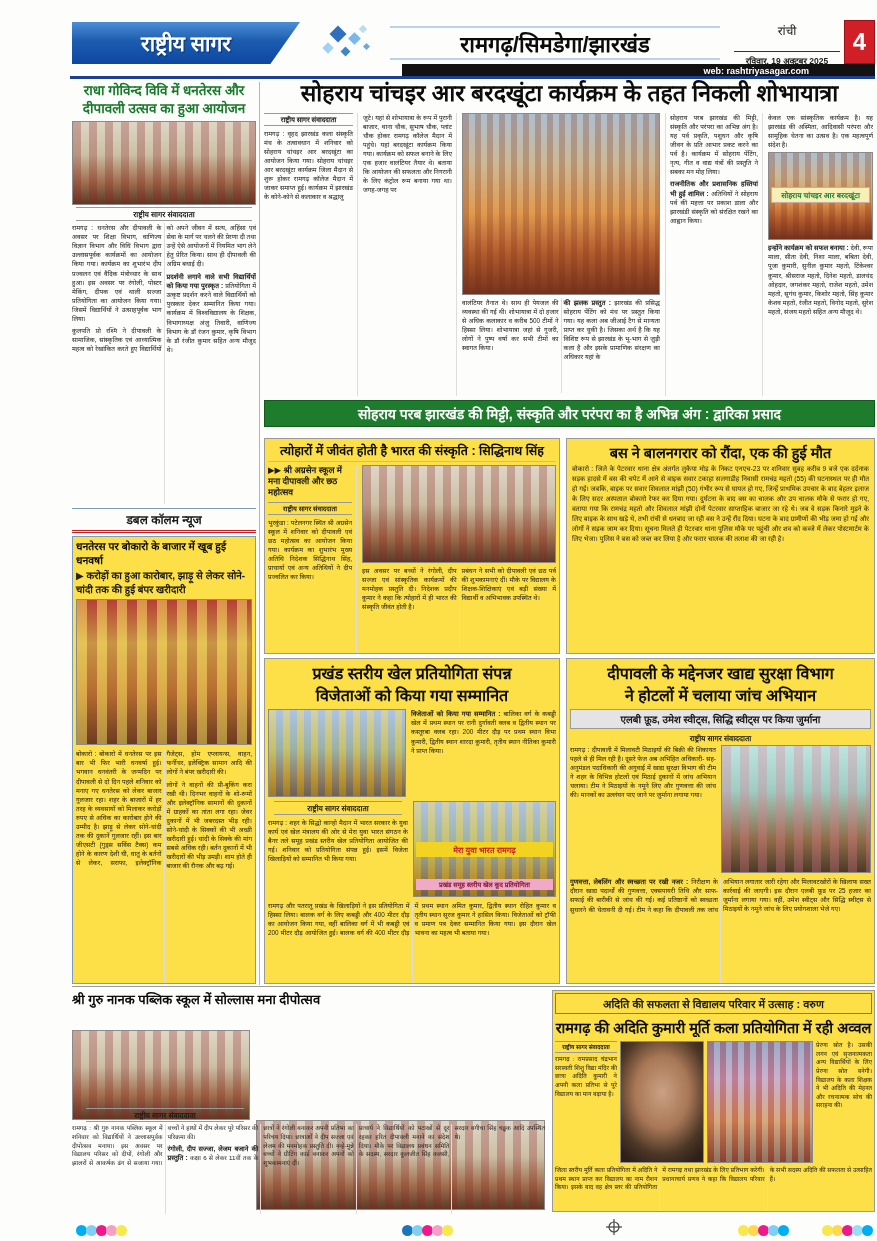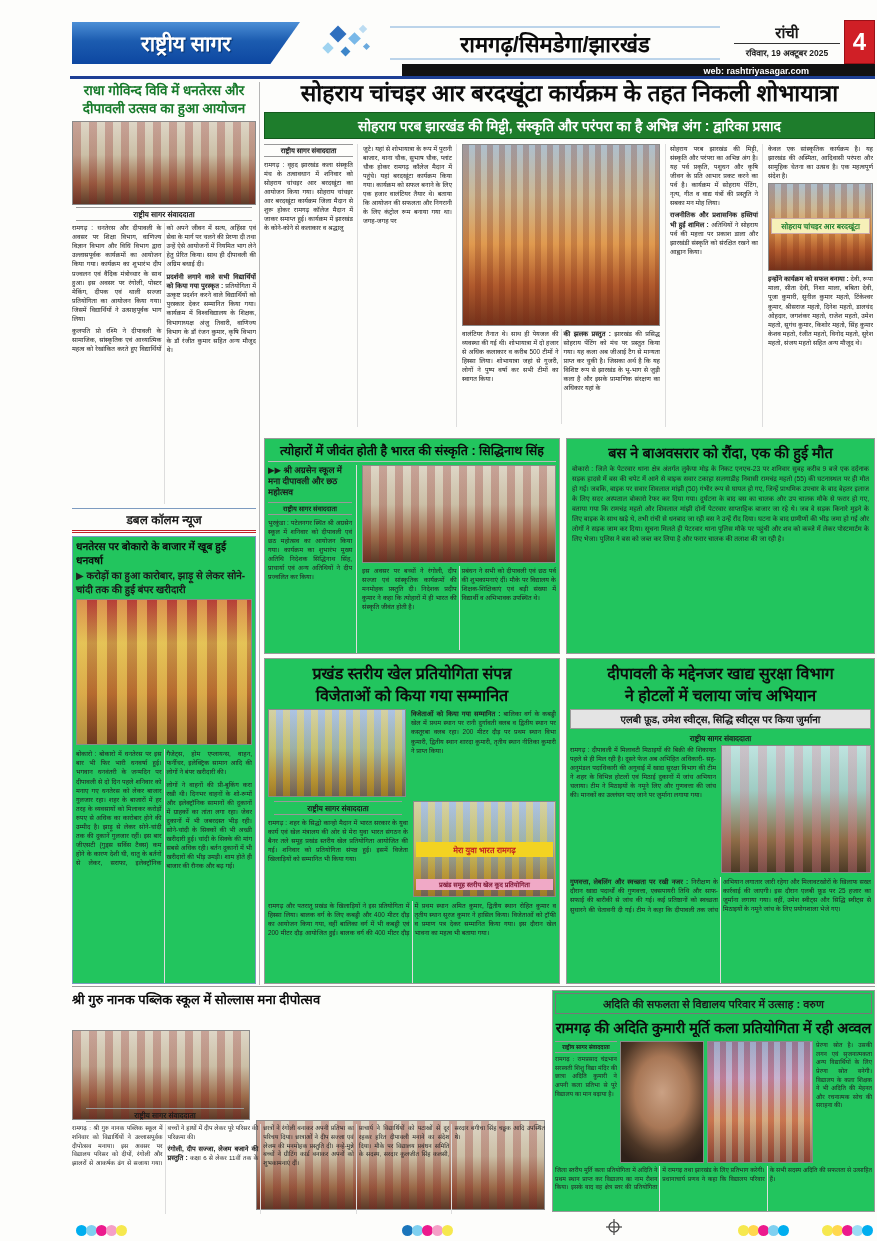--- a/index.html
+++ b/index.html
@@ -36,21 +36,21 @@
     background:
       repeating-linear-gradient(90deg, rgba(240,210,90,.55) 0 10px, rgba(150,60,30,.25) 10px 20px),
       linear-gradient(180deg,#c24040 0%,#d8b152 30%,#c07a35 65%,#5f3a22 100%); }
   .banner-strip { position:absolute; left:2px; right:2px; text-align:center; font-weight:bold; overflow:hidden; white-space:nowrap; }
   .headline { font-weight:bold; color:#0c0c0c; overflow:hidden; }
   .green-head { color:#177a2a; }
   .byline { font-weight:bold; font-size:7.5px; text-align:center; border-top:1px solid #999; border-bottom:1px solid #999; padding:1px 0; margin:2px 4px; white-space:nowrap; overflow:hidden; }
   p.body { font-size:6.4px; line-height:1.42; text-align:justify; color:#222; }
   p.body b { font-size:6.6px; }
   .txt { overflow:hidden; }
-  .box { border:1px solid #9a9a9a; background:#22c55e; }
+  .box { border:1px solid #9a9a9a; background:#fde047; }
   .vline { position:absolute; width:1px; background:#b5b5b5; }
   .hline { position:absolute; height:1px; background:#9a9a9a; }
   .dot { width:11px; height:11px; border-radius:50%; display:inline-block; margin-right:-1px; }
   .dots { position:absolute; top:1222px; white-space:nowrap; }
   .diamond { position:absolute; transform:rotate(45deg); }
 </style>
 </head>
 <body>
 
 <div class="abs" style="left:72px;top:20px;width:870px;height:54px;">
@@ -62,21 +62,21 @@
     <i class="diamond" style="left:46px;top:12px;width:9px;height:9px;background:#79b8e8;"></i>
     <i class="diamond" style="left:20px;top:22px;width:8px;height:8px;background:#9fd3f0;"></i>
     <i class="diamond" style="left:38px;top:26px;width:7px;height:7px;background:#3d86c9;"></i>
     <i class="diamond" style="left:56px;top:4px;width:6px;height:6px;background:#bcdcf2;"></i>
     <i class="diamond" style="left:60px;top:22px;width:5px;height:5px;background:#6aa9dd;"></i>
   </div>
   <div class="abs" style="left:318px;top:6px;width:330px;height:34px;display:flex;align-items:center;justify-content:center;border-top:2px solid #bcd4ea;border-bottom:2px solid #bcd4ea;">
     <span style="font-weight:bold;font-size:22px;color:#0b0b0b;white-space:nowrap;">रामगढ़/सिमडेगा/झारखंड</span>
   </div>
   <div class="abs" style="left:662px;top:2px;width:106px;height:42px;text-align:center;">
-    <div style="font-weight:bold;font-size:15px;border-bottom:1px solid #333;padding-bottom:1px;">रांची</div>
+    <div style="font-weight:normal;font-size:12px;border-bottom:1px solid #333;padding-bottom:12px;">रांची</div>
     <div style="font-size:8.5px;font-weight:bold;margin-top:3px;white-space:nowrap;">रविवार, 19 अक्टूबर 2025</div>
   </div>
   <div class="abs" style="left:772px;top:0;width:31px;height:44px;background:#d01f26;display:flex;align-items:center;justify-content:center;border:1px solid #9b1118;">
     <span style="color:#fff;font-weight:bold;font-size:24px;">4</span>
   </div>
   <div class="abs" style="left:330px;top:44px;width:473px;height:13px;background:#121212;display:flex;align-items:center;justify-content:flex-end;padding-right:66px;">
     <span style="color:#fff;font-size:9px;font-weight:bold;">web: rashtriyasagar.com</span>
   </div>
 </div>
 <div class="abs" style="left:70px;top:76px;width:805px;height:3px;background:#1d3f94;"></div>
@@ -113,23 +113,20 @@
       </div>
     <div class="txt" style="margin-top:4px;height:252px;column-count:2;column-gap:5px;column-rule:1px solid #ddd;">
       <p class="body">बोकारो : बोकारो में धनतेरस पर इस बार भी फिर भारी धनवर्षा हुई। भगवान धनवंतरी के जन्मदिन पर दीपावली से दो दिन पहले शनिवार को मनाए गए धनतेरस को लेकर बाजार गुलजार रहा। शहर के बाजारों में हर तरह के व्यवसायों को मिलाकर करोड़ों रुपए से अधिक का कारोबार होने की उम्मीद है। झाड़ू से लेकर सोने-चांदी तक की दुकानें गुलजार रहीं। इस बार जीएसटी (गुड्स सर्विस टैक्स) कम होने के कारण देशी घी, धातु के बर्तनों से लेकर, सराफा, इलेक्ट्रॉनिक गैजेट्स, होम एप्लायन्स, वाहन, फर्नीचर, इलेक्ट्रिक सामान आदि की लोगों ने बंपर खरीदारी की।</p>
       <p class="body" style="margin-top:3px;">लोगों ने वाहनों की प्री-बुकिंग करा रखी थी। दिनभर वाहनों के शो-रूमों और इलेक्ट्रॉनिक सामानों की दुकानों में ग्राहकों का तांता लगा रहा। जेवर दुकानों में भी जबरदस्त भीड़ रही। सोने-चांदी के सिक्कों की भी अच्छी खरीदारी हुई। चांदी के सिक्के की मांग सबसे अधिक रही। बर्तन दुकानों में भी खरीदारों की भीड़ उमड़ी। शाम होते ही बाजार की रौनक और बढ़ गई।</p>
     </div>
   </div>
 </div>
 
 <div class="abs" style="left:264px;top:80px;width:611px;height:352px;overflow:hidden;">
   <div class="headline" style="font-size:23px;line-height:1.2;text-align:center;white-space:nowrap;">सोहराय चांचइर आर बरदखूंटा कार्यक्रम के तहत निकली शोभायात्रा</div>
-  <div style="margin-top:4px;background:#1e7d2c;border:1px solid #145a1e;padding:3px 0;text-align:center;">
-    <span style="color:#fff;font-weight:bold;font-size:14px;white-space:nowrap;">सोहराय परब झारखंड की मिट्टी, संस्कृति और परंपरा का है अभिन्न अंग : द्वारिका प्रसाद</span>
-  </div>
   <div style="margin-top:5px;height:283px;display:flex;gap:5px;overflow:hidden;">
     <div class="txt" style="width:94px;border-right:1px solid #ddd;padding-right:4px;">
       <div class="byline" style="font-size:6.8px;margin:0 0 3px 0;">राष्ट्रीय सागर संवाददाता</div>
       <p class="body">रामगढ़ : वृहद झारखंड कला संस्कृति मंच के तत्वावधान में शनिवार को सोहराय चांचइर आर बरदखूंटा का आयोजन किया गया। सोहराय चांचइर आर बरदखूंटा कार्यक्रम जिला मैदान से शुरू होकर रामगढ़ कॉलेज मैदान में जाकर समाप्त हुई। कार्यक्रम में झारखंड के कोने-कोने से कलाकार व श्रद्धालु</p>
     </div>
     <div class="txt" style="width:94px;border-right:1px solid #ddd;padding-right:4px;">
       <p class="body">जुटे। यहां से शोभायात्रा के रूप में पुरानी बाजार, थाना चौक, सुभाष चौक, प्लांट चौक होकर रामगढ़ कॉलेज मैदान में पहुंचे। यहां बरदखूंटा कार्यक्रम किया गया। कार्यक्रम को सफल बनाने के लिए एक हजार वालंटियर तैयार थे। बताया कि आयोजन की सफलता और निगरानी के लिए कंट्रोल रूम बनाया गया था। जगह-जगह पर</p>
     </div>
     <div style="width:198px;overflow:hidden;">
       <div class="photo" style="height:182px;">
@@ -155,20 +152,23 @@
       <div class="photo" style="height:88px;margin:3px 0;">
         <div class="crowd"></div>
         <div class="banner-strip" style="top:34px;background:#f6f0b8;color:#1e7d2c;font-size:7.5px;padding:2px 0;border:1px solid #caa;">सोहराय चांचइर आर बरदखूंटा</div>
       </div>
       <p class="body">
         <b>इन्होंने कार्यक्रम को सफल बनाया :</b>
         <span>देवी, रूपा माला, सीता देवी, निशा माला, बबिता देवी, पूजा कुमारी, सुनील कुमार महतो, टिंकेश्वर कुमार, श्रीसराज महतो, दिनेश महतो, डालचंद ओहदार, जगशंकर महतो, राजेश महतो, उमेश महतो, सुगंध कुमार, किशोर महतो, सिंह कुमार केशव महतो, रंजीत महतो, विनोद महतो, सुरेश महतो, संजय महतो सहित अन्य मौजूद थे।</span>
       </p>
     </div>
   </div>
+  <div style="margin-top:4px;background:#1e7d2c;border:1px solid #145a1e;padding:3px 0;text-align:center;">
+    <span style="color:#fff;font-weight:bold;font-size:14px;white-space:nowrap;">सोहराय परब झारखंड की मिट्टी, संस्कृति और परंपरा का है अभिन्न अंग : द्वारिका प्रसाद</span>
+  </div>
 </div>
 
 <div class="abs box" style="left:264px;top:438px;width:296px;height:216px;padding:3px;overflow:hidden;">
   <div class="headline" style="font-size:12.5px;text-align:center;white-space:nowrap;border-bottom:1px solid #bbb;padding-bottom:2px;">त्योहारों में जीवंत होती है भारत की संस्कृति : सिद्धिनाथ सिंह</div>
   <div style="display:flex;gap:5px;margin-top:3px;height:188px;overflow:hidden;">
     <div class="txt" style="width:90px;border-right:1px solid #ddd;padding-right:4px;">
       <p style="font-size:8.6px;font-weight:bold;line-height:1.3;">
         <span>▶▶</span>
         <span>श्री अग्रसेन स्कूल में मना दीपावली और छठ महोत्सव</span>
       </p>
@@ -181,21 +181,21 @@
         </div>
       <div class="txt" style="margin-top:3px;height:84px;column-count:2;column-gap:5px;column-rule:1px solid #ddd;">
         <p class="body">इस अवसर पर बच्चों ने रंगोली, दीप सज्जा एवं सांस्कृतिक कार्यक्रमों की मनमोहक प्रस्तुति दी। निदेशक प्रदीप कुमार ने कहा कि त्योहारों में ही भारत की संस्कृति जीवंत होती है।</p>
         <p class="body" style="margin-top:2px;">प्रबंधन ने सभी को दीपावली एवं छठ पर्व की शुभकामनाएं दीं। मौके पर विद्यालय के शिक्षक-शिक्षिकाएं एवं बड़ी संख्या में विद्यार्थी व अभिभावक उपस्थित थे।</p>
       </div>
     </div>
   </div>
 </div>
 
 <div class="abs box" style="left:566px;top:438px;width:309px;height:216px;padding:3px 5px;overflow:hidden;">
-  <div class="headline" style="font-size:14.5px;text-align:center;white-space:nowrap;padding-bottom:2px;">बस ने बाअवसरार को रौंदा, एक की हुई मौत</div>
+  <div class="headline" style="font-size:14.5px;text-align:center;white-space:nowrap;padding-bottom:2px;">बस ने बालनगरार को रौंदा, एक की हुई मौत</div>
   <p class="body txt" style="font-size:6.7px;line-height:1.5;height:188px;overflow:hidden;">बोकारो : जिले के पेटरवार थाना क्षेत्र अंतर्गत लुकैया मोड़ के निकट एनएच-23 पर शनिवार सुबह करीब 9 बजे एक दर्दनाक सड़क हादसे में बस की चपेट में आने से बाइक सवार टकाहा सलगाडीह निवासी रामचंद्र महतो (55) की घटनास्थल पर ही मौत हो गई। जबकि, बाइक पर सवार शिवलाल मांझी (50) गंभीर रूप से घायल हो गए, जिन्हें प्राथमिक उपचार के बाद बेहतर इलाज के लिए सदर अस्पताल बोकारो रेफर कर दिया गया। दुर्घटना के बाद बस का चालक और उप चालक मौके से फरार हो गए, बताया गया कि रामचंद्र महतो और शिवलाल मांझी दोनों पेटरवार साप्ताहिक बाजार जा रहे थे। जब वे सड़क किनारे मुड़ने के लिए बाइक के साथ खड़े थे, तभी रांची से धनबाद जा रही बस ने उन्हें रौंद दिया। घटना के बाद ग्रामीणों की भीड़ जमा हो गई और लोगों ने सड़क जाम कर दिया। सूचना मिलते ही पेटरवार थाना पुलिस मौके पर पहुंची और शव को कब्जे में लेकर पोस्टमार्टम के लिए भेजा। पुलिस ने बस को जब्त कर लिया है और फरार चालक की तलाश की जा रही है।</p>
 </div>
 
 <div class="abs box" style="left:264px;top:658px;width:296px;height:326px;padding:3px;overflow:hidden;">
   <div class="headline" style="font-size:16px;text-align:center;white-space:nowrap;">प्रखंड स्तरीय खेल प्रतियोगिता संपन्न</div>
   <div class="headline" style="font-size:16px;text-align:center;white-space:nowrap;">विजेताओं को किया गया सम्मानित</div>
   <div style="display:flex;gap:5px;margin-top:3px;height:88px;">
     <div class="photo" style="width:138px;">
         <div class="field"></div>
       </div>

